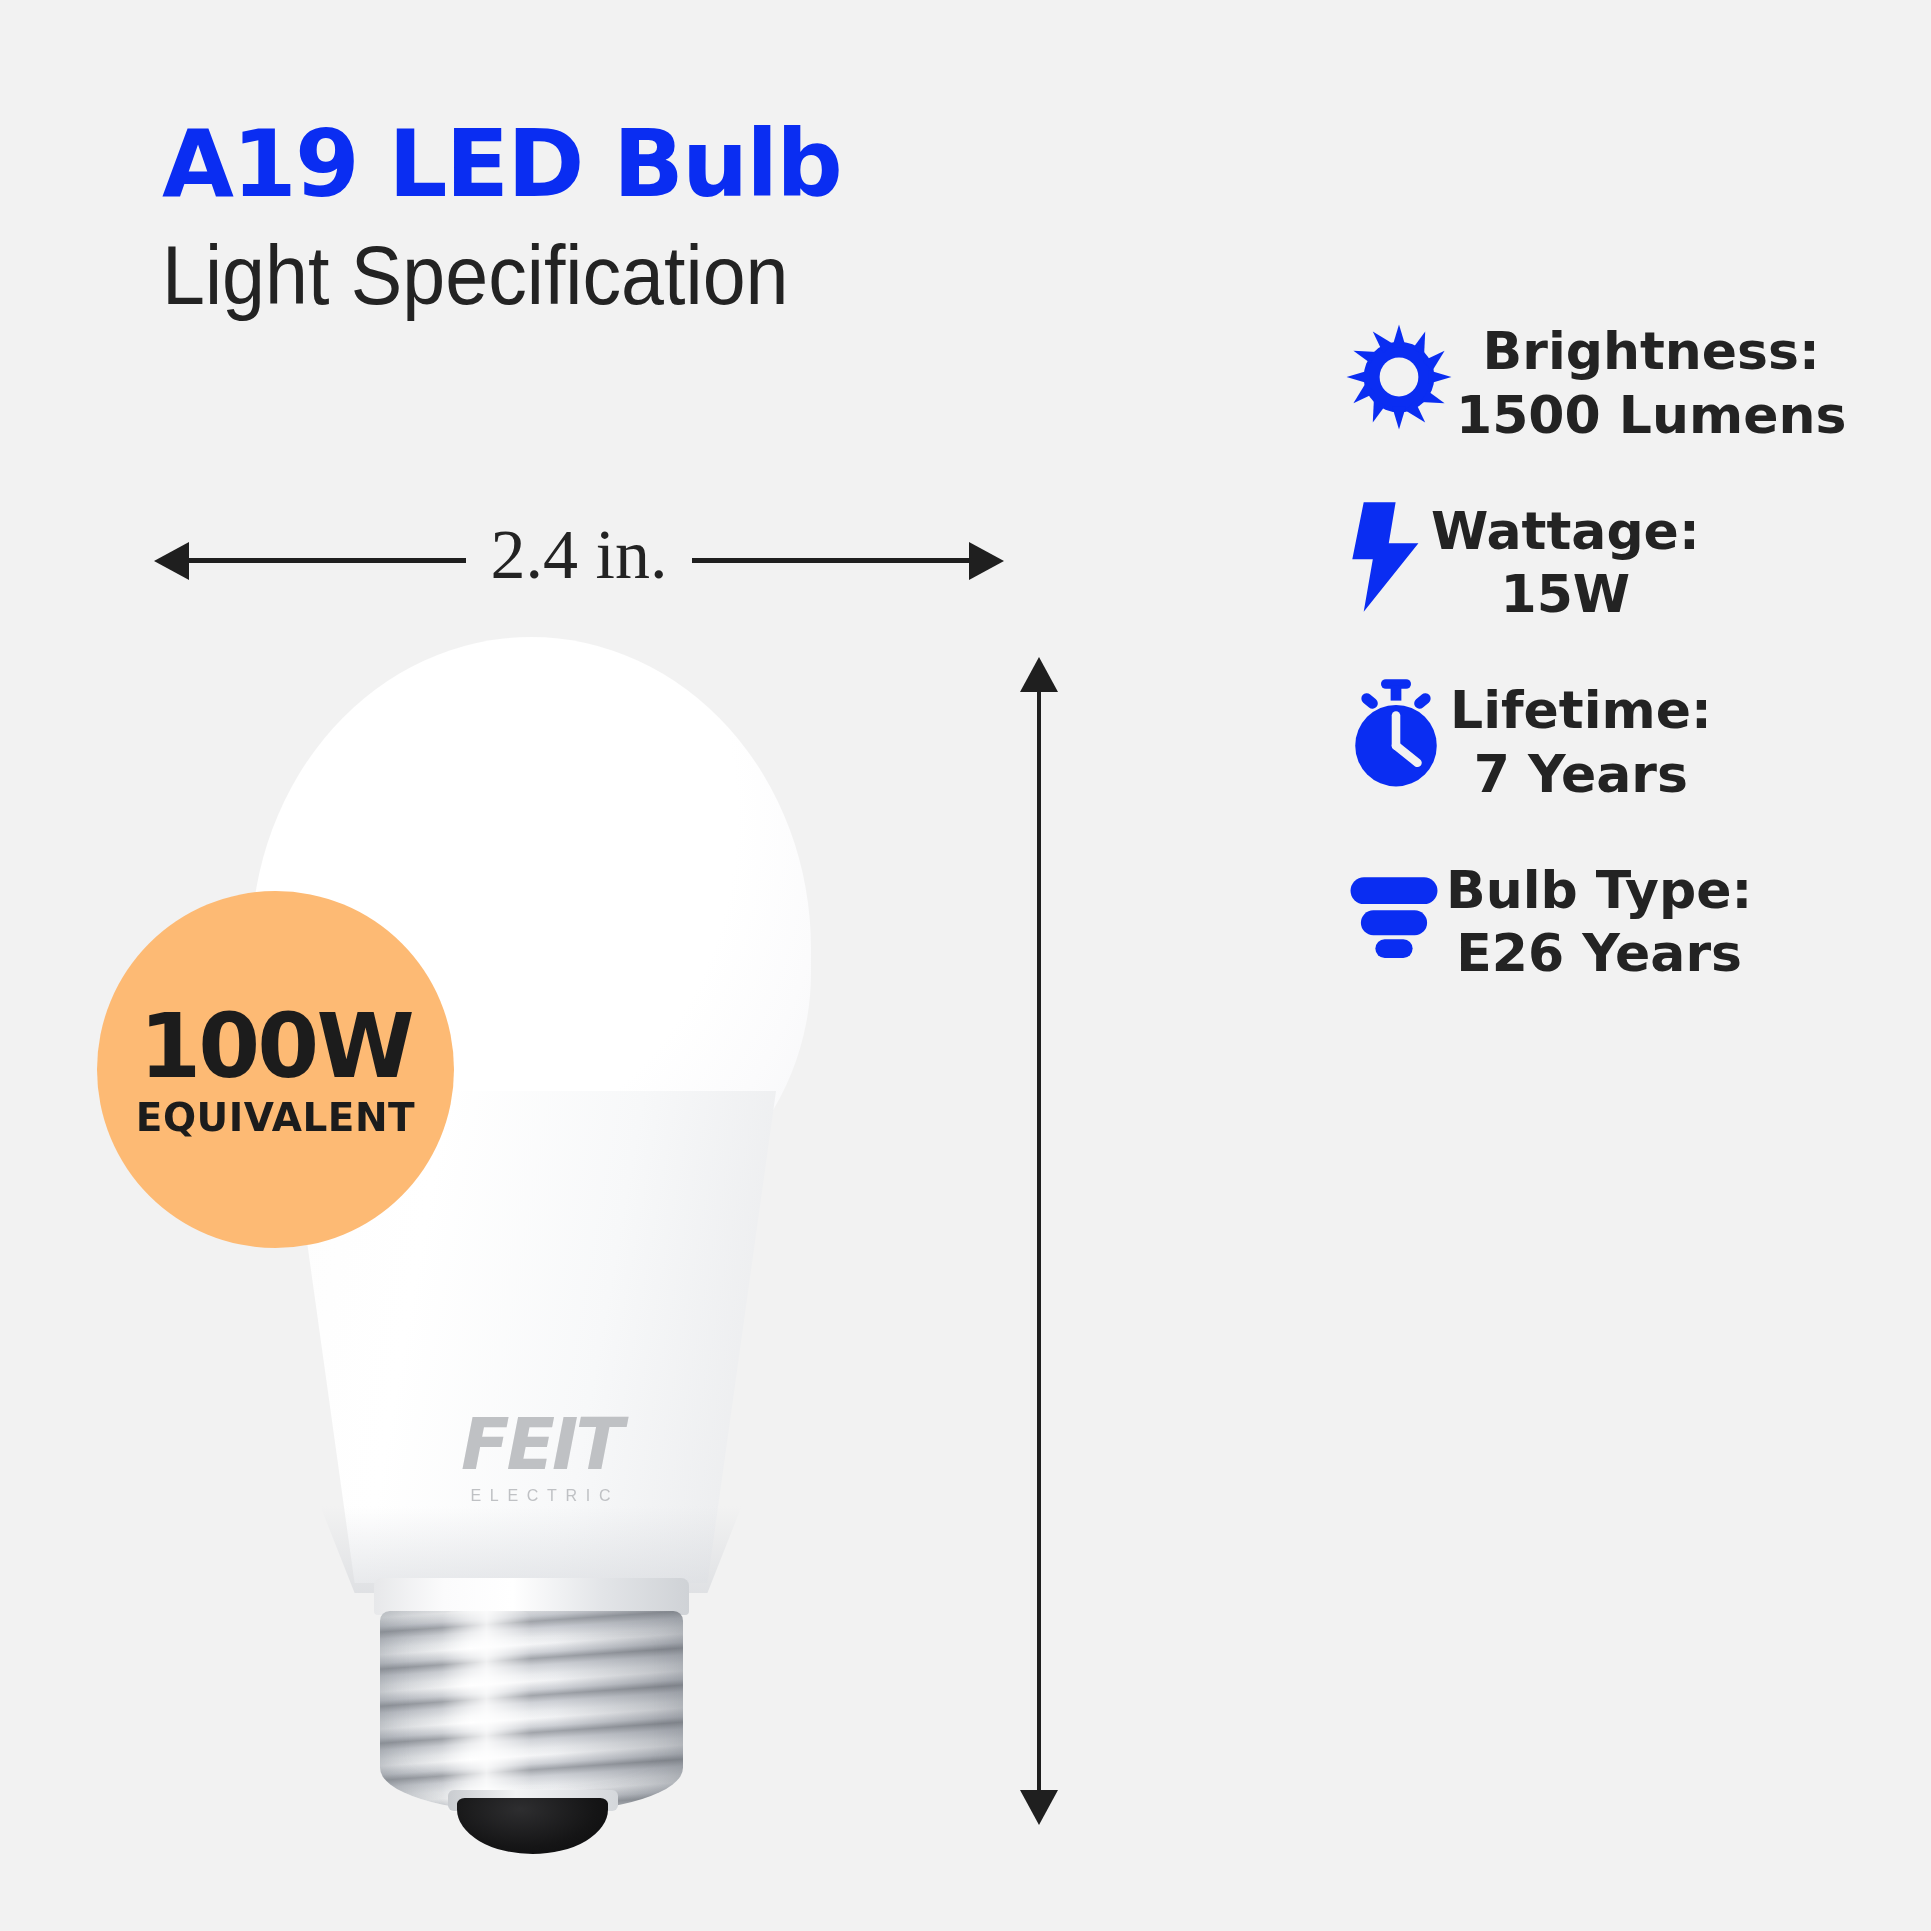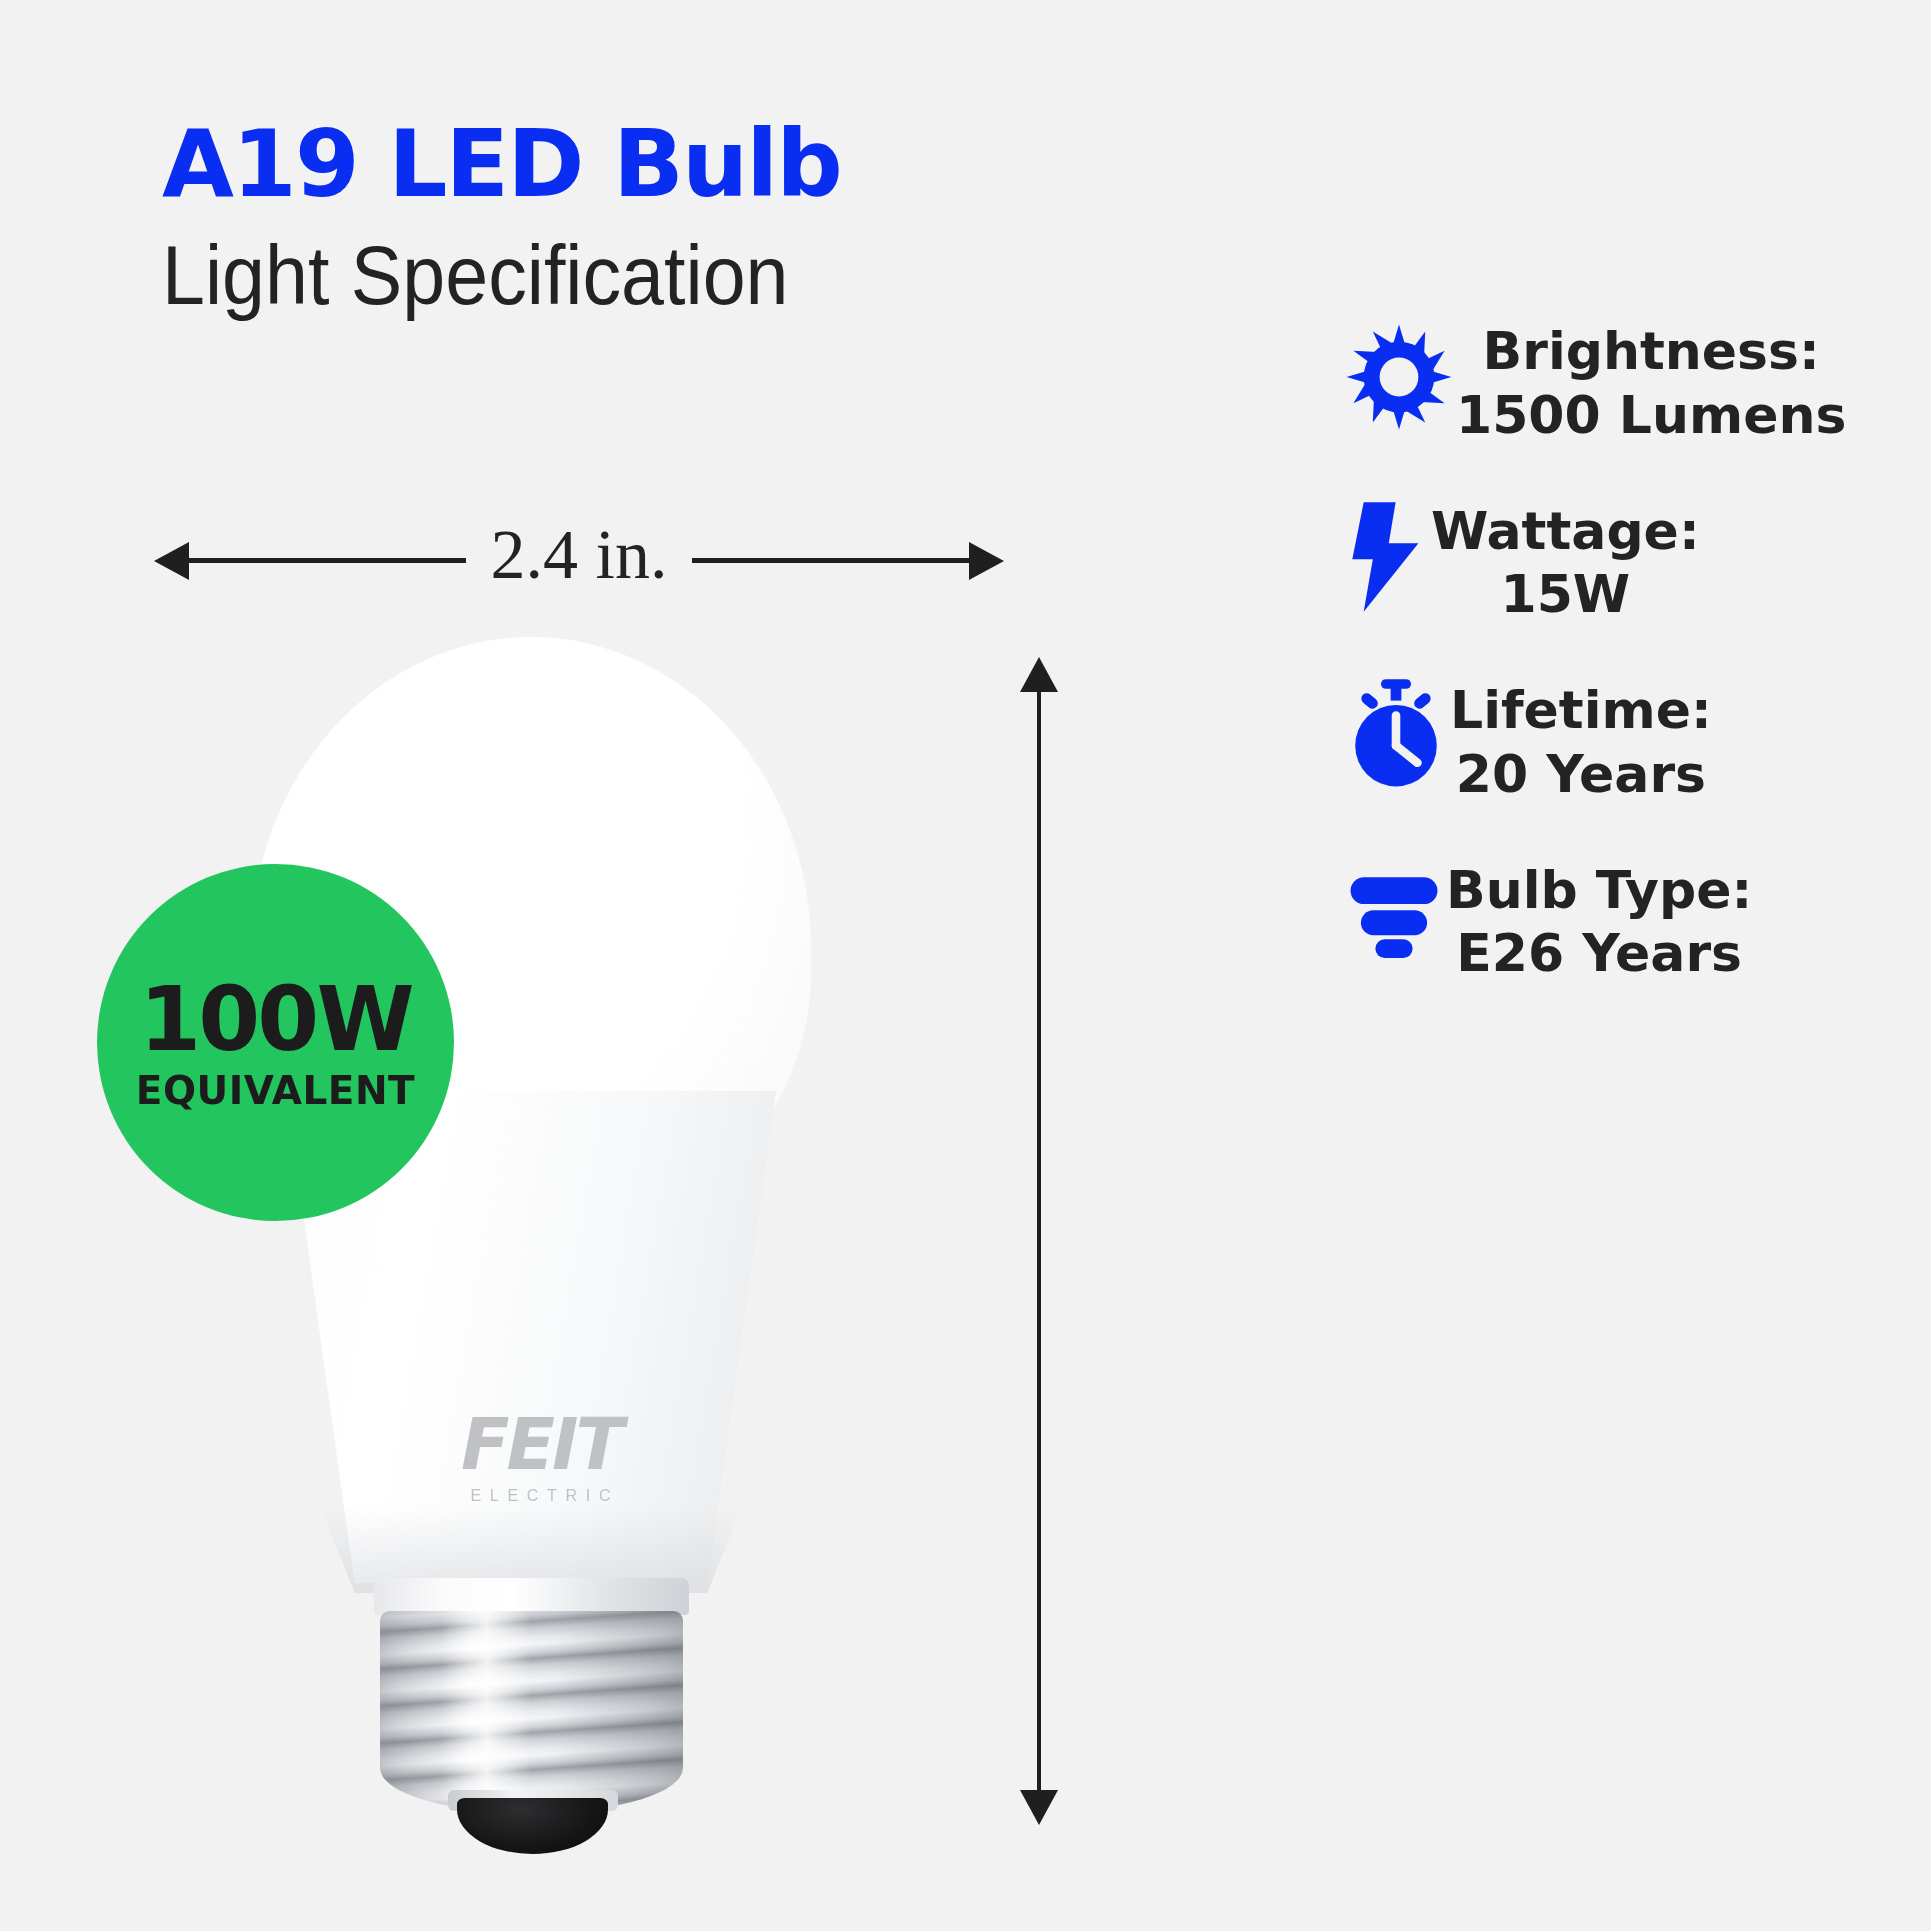--- a/index.html
+++ b/index.html
@@ -259,25 +259,25 @@
     width: 170px;
     height: 21px;
     border-radius: 5.8px;
     background: linear-gradient(90deg, #c9ccd0 0%, #f2f3f4 40%, #d4d7db 100%);
   }
 
   
   #equivalent-badge {
     position: absolute;
     left: 97px;
-    top: 864px;
+    top: 891px;
     width: 357px;
     height: 357px;
     border-radius: 50%;
-    background: #22c55e;
+    background: #fdba74;
     display: flex;
     flex-direction: column;
     align-items: center;
     justify-content: center;
     line-height: 1;
   }
   #badge-watts {
     font-family: "DejaVu Sans", sans-serif;
     font-size: 89px;
     font-weight: bold;
@@ -426,21 +426,21 @@
             <circle cx="50" cy="64" r="38"></circle>
           </g>
           <g stroke="#f2f2f2" stroke-width="8" stroke-linecap="round" fill="none">
             <line x1="50" y1="36" x2="50" y2="64"></line>
             <line x1="50" y1="64" x2="70" y2="80"></line>
           </g>
         </svg>
       </div>
       <div class="spec-text">
         <span class="spec-label">Lifetime:</span>
-        <span class="spec-value">20 Years</span>
+        <span class="spec-value">7 Years</span>
       </div>
     </div>
 
     <div class="spec-item">
       <div class="spec-icon">
         <svg width="104" height="89" viewBox="0 0 100 86" aria-hidden="true">
           <g fill="#0a2df2">
             <rect x="8" y="6" width="84" height="26" rx="13"></rect>
             <rect x="18" y="38" width="64" height="24" rx="12"></rect>
             <rect x="32" y="66" width="36" height="18" rx="9"></rect>

